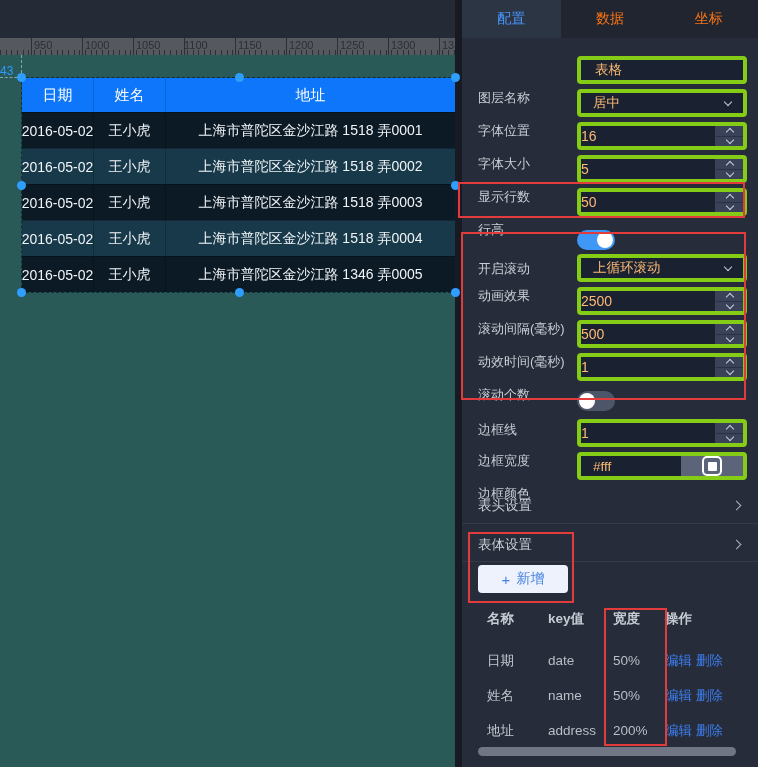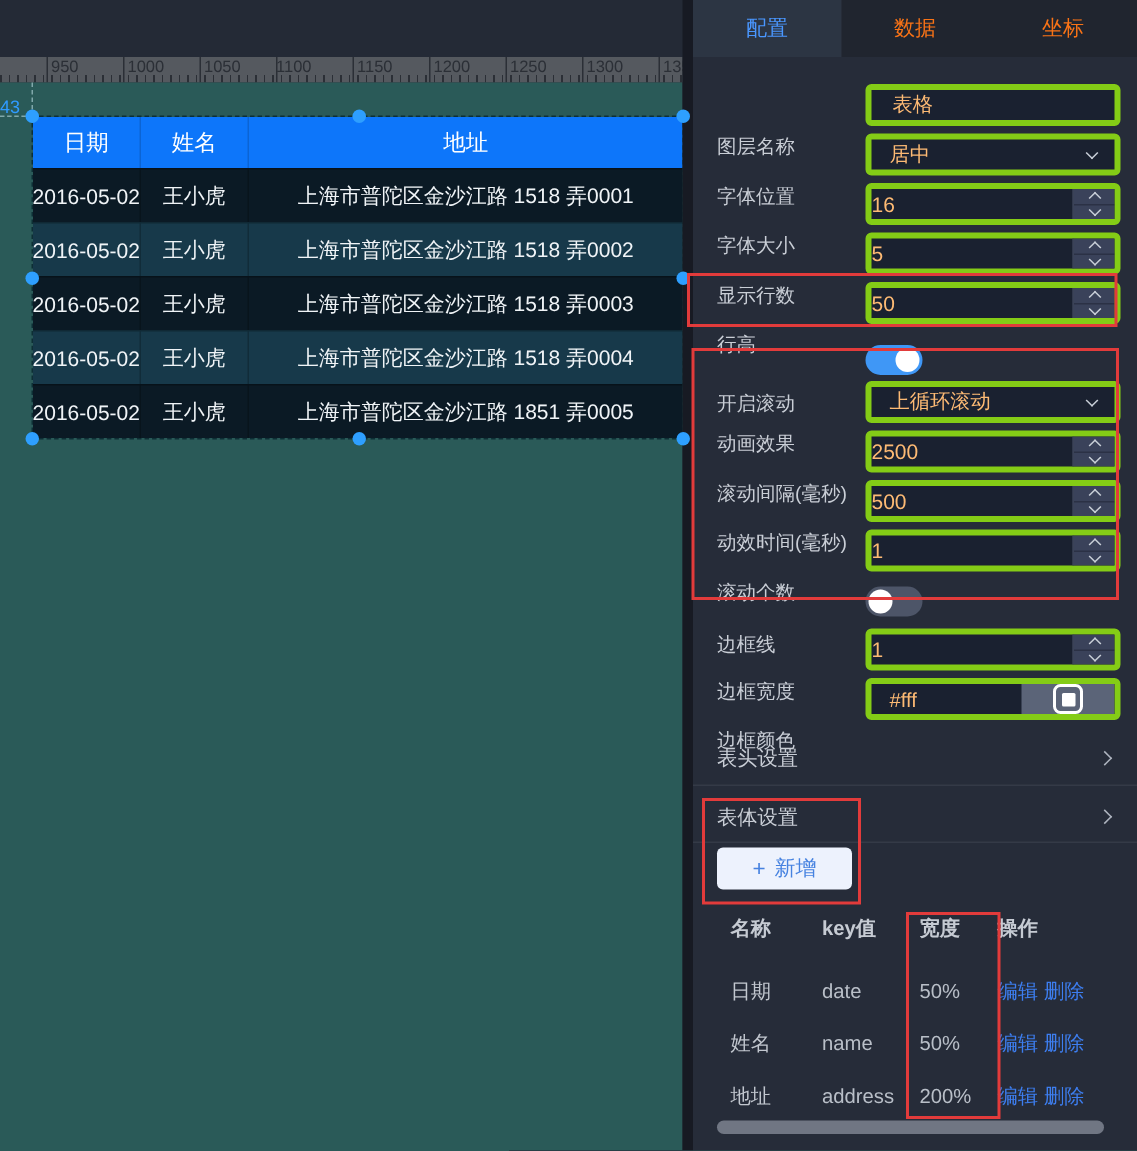--- a/index.html
+++ b/index.html
@@ -165,21 +165,21 @@
           <div>上海市普陀区金沙江路 1518 弄0003</div>
         </div>
         <div class="dt-row row-even">
           <div>2016-05-02</div>
           <div>王小虎</div>
           <div>上海市普陀区金沙江路 1518 弄0004</div>
         </div>
         <div class="dt-row row-odd">
           <div>2016-05-02</div>
           <div>王小虎</div>
-          <div>上海市普陀区金沙江路 1851 弄0005</div>
+          <div>上海市普陀区金沙江路 1346 弄0005</div>
         </div>
       </div>
     </div>
   </div>
 
   <div class="v-strip"></div>
 
   <div class="panel">
     <div class="tabbar">
       <div class="tab active">配置</div>

